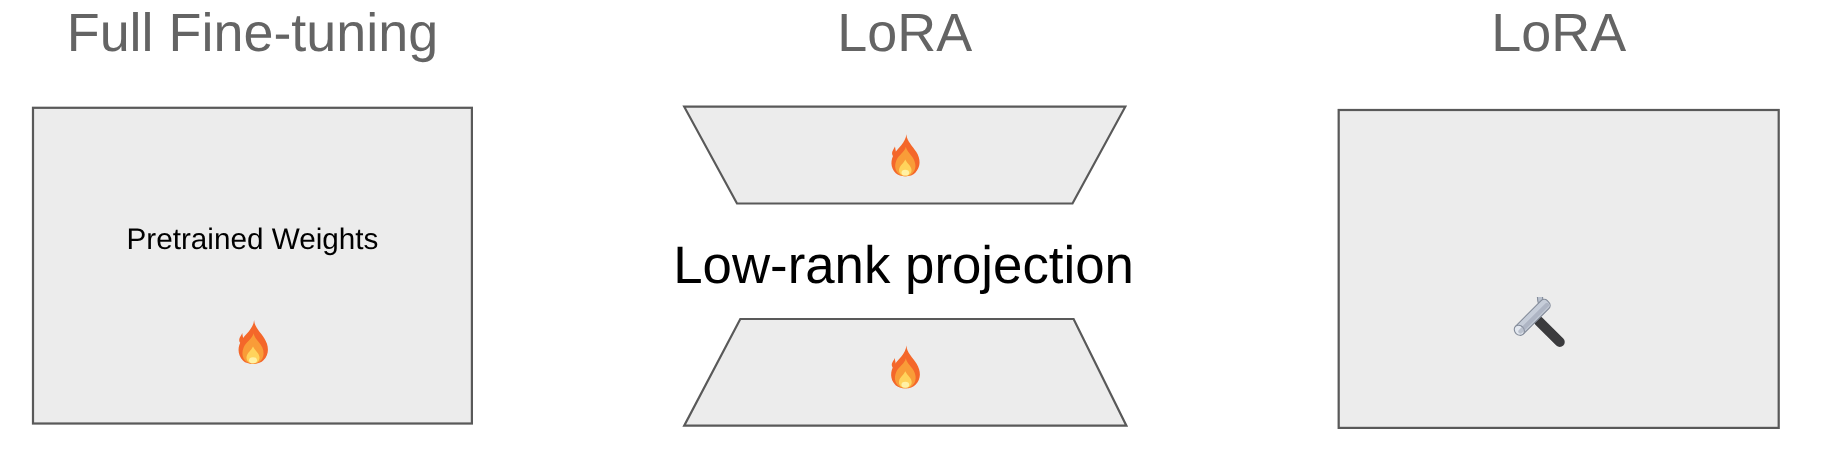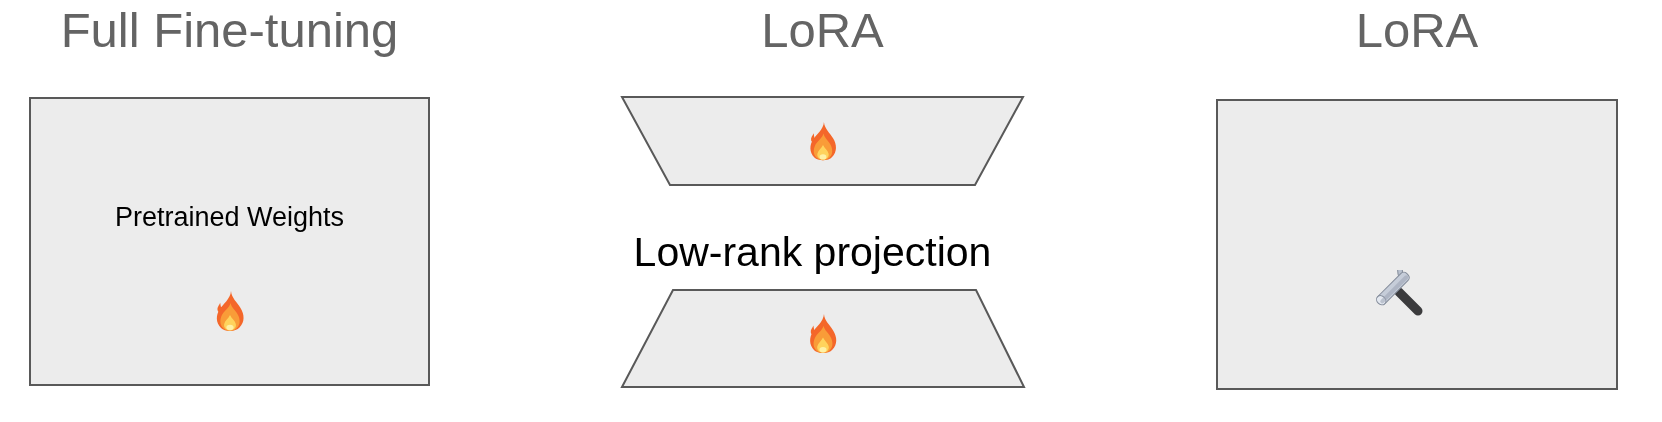--- a/index.html
+++ b/index.html
@@ -41,21 +41,21 @@
   .trap-layer polygon{fill:var(--shape-fill);stroke:var(--shape-border);stroke-width:2;}
   .box-label{
     position:absolute;
     font-size:27px;
     line-height:1;
     color:var(--label-text);
     text-align:center;
     white-space:nowrap;
   }
   .label-1{left:29px;top:204px;width:401px;}
-  .label-2{left:612px;top:218px;width:401px;font-size:41px;margin-top:14px;}
+  .label-2{left:612px;top:218px;width:401px;font-size:48px;}
   .label-3{left:1216px;top:221px;width:402px;}
   .icon{position:absolute;}
   .flame-1{left:210px;top:290px;width:40px;height:48px;}
   .flame-2{left:803px;top:121px;width:40px;height:46px;}
   .flame-3{left:803px;top:313px;width:40px;height:47px;}
   .hammer-1{left:1375px;top:270px;width:52px;height:52px;}
   .defs-hidden{position:absolute;width:0;height:0;overflow:hidden;}
 </style>
 </head>
 <body>

